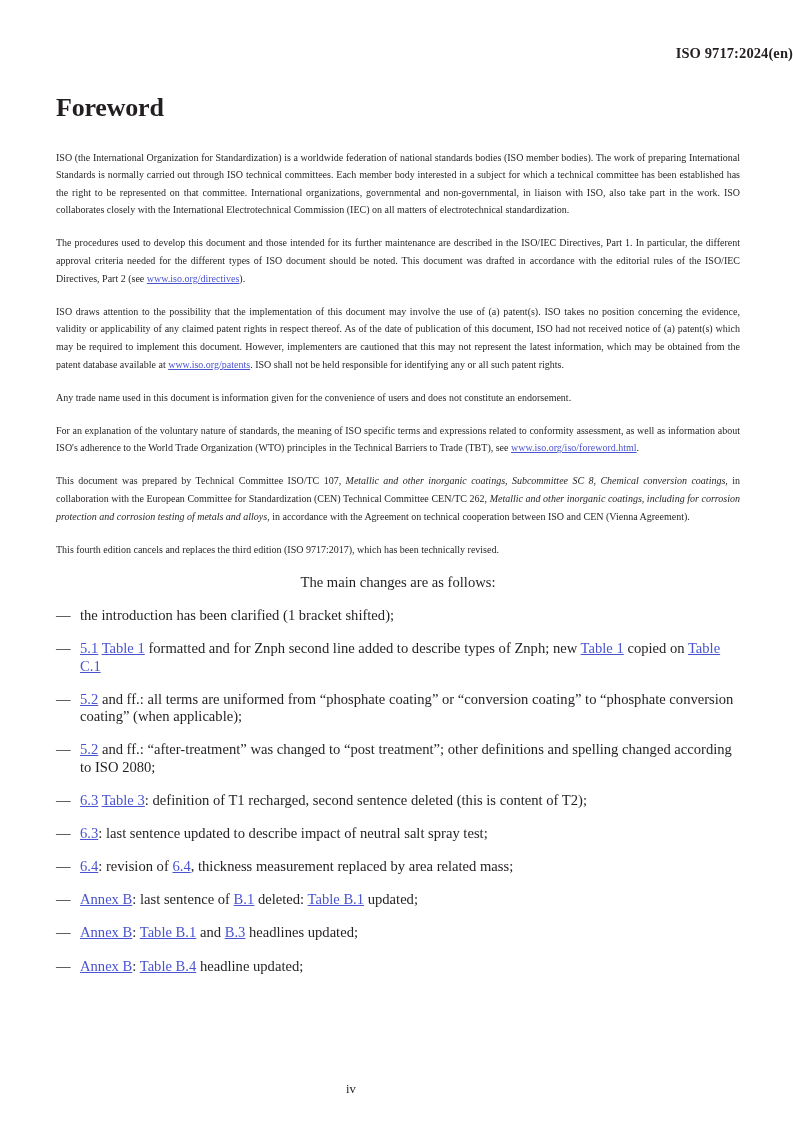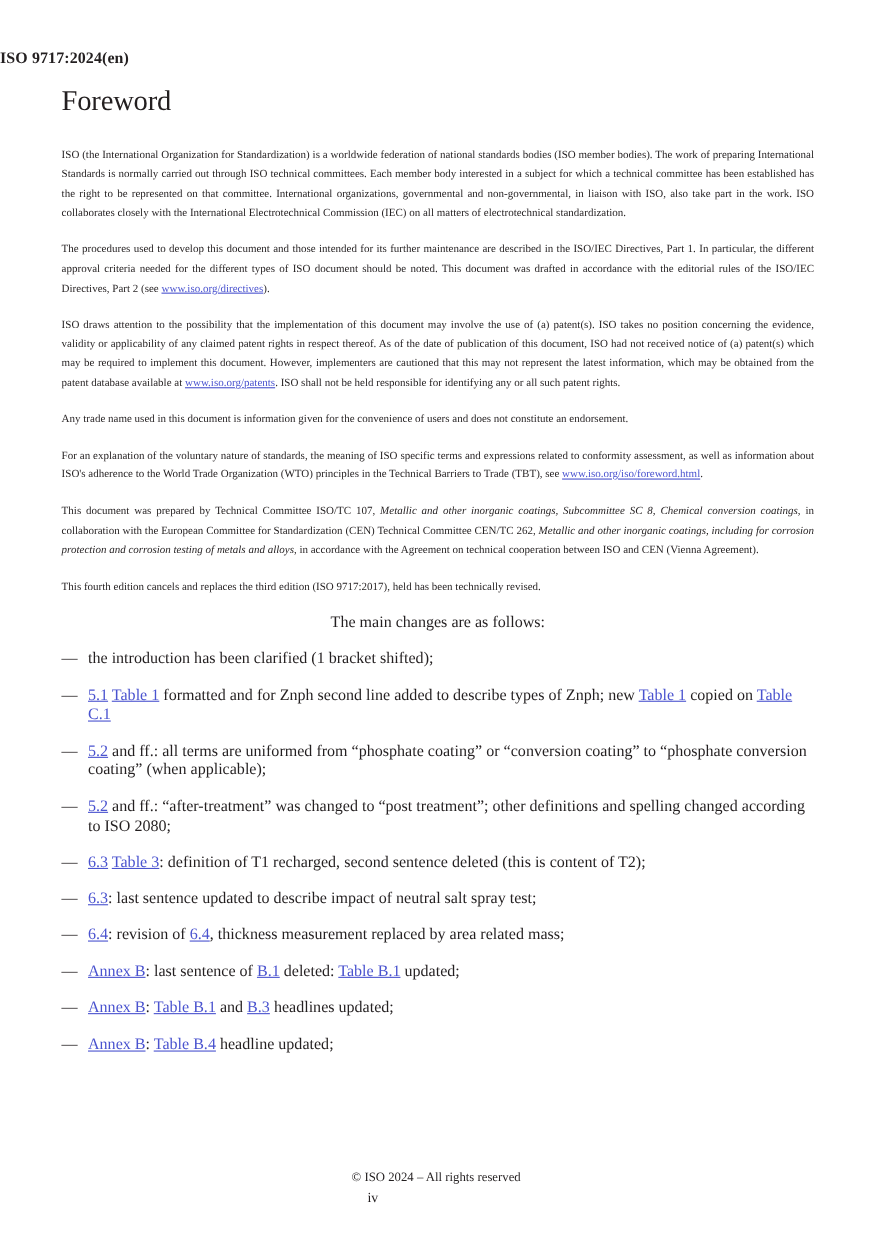--- a/index.html
+++ b/index.html
@@ -20,39 +20,39 @@
     left: 0; top: 0;
     width: 793px;
     height: 1122px;
     box-sizing: border-box;
   }
   .running-head {
     position: absolute;
     top: 45px;
     left: 0;
     width: 793px;
-    text-align: left;
+    text-align: right;
     font-family: "Liberation Serif", serif;
     font-weight: bold;
     font-size: 14.5px;
     letter-spacing: 0.1px;
     color: #231f20;
   }
   .content {
     position: absolute;
     left: 56px;
     top: 78px;
     width: 684px;
   }
   h1.doc-title {
     font-family: "Liberation Serif", serif;
-    font-weight: normal;
+    font-weight: bold;
     font-size: 26px;
     line-height: 1.1;
-    margin: 0 0 26px 0;
+    margin: 16px 0 26px 0;
     letter-spacing: -0.2px;
     color: #231f20;
   }
   p.para {
     margin: 0 0 15.5px 0;
     font-size: 10px;
     line-height: 17.6px;
     text-align: justify;
     text-justify: inter-word;
     color: #231f20;
@@ -98,21 +98,21 @@
     left: 0;
     top: 1063px;
     width: 793px;
     text-align: center;
     font-size: 11.6px;
     line-height: 15px;
     color: #231f20;
   }
   .folio {
     position: absolute;
-    left: 4px;
+    left: 16px;
     top: 1082px;
     width: 670px;
     text-align: center;
     font-size: 12.6px;
     color: #231f20;
   }
 </style>
 </head>
 <body>
 
@@ -129,35 +129,34 @@
     <p class="para"><span>The procedures used to develop this document and those intended for its further maintenance are described in the ISO/IEC Directives, Part 1. In particular, the different approval criteria needed for the different types of ISO document should be noted. This document was drafted in accordance with the editorial rules of the ISO/IEC Directives, Part 2 (see </span><a class="xref" href="#">www.iso.org/directives</a><span>).</span></p>
 
     <p class="para"><span>ISO draws attention to the possibility that the implementation of this document may involve the use of (a) patent(s). ISO takes no position concerning the evidence, validity or applicability of any claimed patent rights in respect thereof. As of the date of publication of this document, ISO had not received notice of (a) patent(s) which may be required to implement this document. However, implementers are cautioned that this may not represent the latest information, which may be obtained from the patent database available at </span><a class="xref" href="#">www.iso.org/patents</a><span>. ISO shall not be held responsible for identifying any or all such patent rights.</span></p>
 
     <p class="para">Any trade name used in this document is information given for the convenience of users and does not constitute an endorsement.</p>
 
     <p class="para"><span>For an explanation of the voluntary nature of standards, the meaning of ISO specific terms and expressions related to conformity assessment, as well as information about ISO's adherence to the World Trade Organization (WTO) principles in the Technical Barriers to Trade (TBT), see </span><a class="xref" href="#">www.iso.org/iso/foreword.html</a><span>.</span></p>
 
     <p class="para"><span>This document was prepared by Technical Committee ISO/TC 107, </span><span class="it">Metallic and other inorganic coatings, Subcommittee SC 8, Chemical conversion coatings</span><span>, in collaboration with the European Committee for Standardization (CEN) Technical Committee CEN/TC 262, </span><span class="it">Metallic and other inorganic coatings, including for corrosion protection and corrosion testing of metals and alloys</span><span>, in accordance with the Agreement on technical cooperation between ISO and CEN (Vienna Agreement).</span></p>
 
-    <p class="para">This fourth edition cancels and replaces the third edition (ISO 9717:2017), held has been technically revised.</p>
+    <p class="para">This fourth edition cancels and replaces the third edition (ISO 9717:2017), which has been technically revised.</p>
 
     <p class="intro-line">The main changes are as follows:</p>
 
     <ul class="changes">
         <li><span class="dash">—</span><span><span>the introduction has been clarified (1 bracket shifted);</span></span></li>
         <li><span class="dash">—</span><span><a class="xref" href="#">5.1</a><span> </span><a class="xref" href="#">Table 1</a><span> formatted and for Znph second line added to describe types of Znph; new </span><a class="xref" href="#">Table 1</a><span> copied on </span><a class="xref" href="#">Table C.1</a></span></li>
         <li><span class="dash">—</span><span><a class="xref" href="#">5.2</a><span> and ff.: all terms are uniformed from “phosphate coating” or “conversion coating” to “phosphate conversion coating” (when applicable);</span></span></li>
         <li><span class="dash">—</span><span><a class="xref" href="#">5.2</a><span> and ff.: “after-treatment” was changed to “post treatment”; other definitions and spelling changed according to ISO 2080;</span></span></li>
         <li><span class="dash">—</span><span><a class="xref" href="#">6.3</a><span> </span><a class="xref" href="#">Table 3</a><span>: definition of T1 recharged, second sentence deleted (this is content of T2);</span></span></li>
         <li><span class="dash">—</span><span><a class="xref" href="#">6.3</a><span>: last sentence updated to describe impact of neutral salt spray test;</span></span></li>
         <li><span class="dash">—</span><span><a class="xref" href="#">6.4</a><span>: revision of </span><a class="xref" href="#">6.4</a><span>, thickness measurement replaced by area related mass;</span></span></li>
         <li><span class="dash">—</span><span><a class="xref" href="#">Annex B</a><span>: last sentence of </span><a class="xref" href="#">B.1</a><span> deleted: </span><a class="xref" href="#">Table B.1</a><span> updated;</span></span></li>
         <li><span class="dash">—</span><span><a class="xref" href="#">Annex B</a><span>: </span><a class="xref" href="#">Table B.1</a><span> and </span><a class="xref" href="#">B.3</a><span> headlines updated;</span></span></li>
         <li><span class="dash">—</span><span><a class="xref" href="#">Annex B</a><span>: </span><a class="xref" href="#">Table B.4</a><span> headline updated;</span></span></li>
       </ul>
 
   </div>
 
-  <div class="footer">© ISO 2024 – All rights reserved</div>
   <div class="folio">iv</div>
 
 </div>
 
 </body></html>

